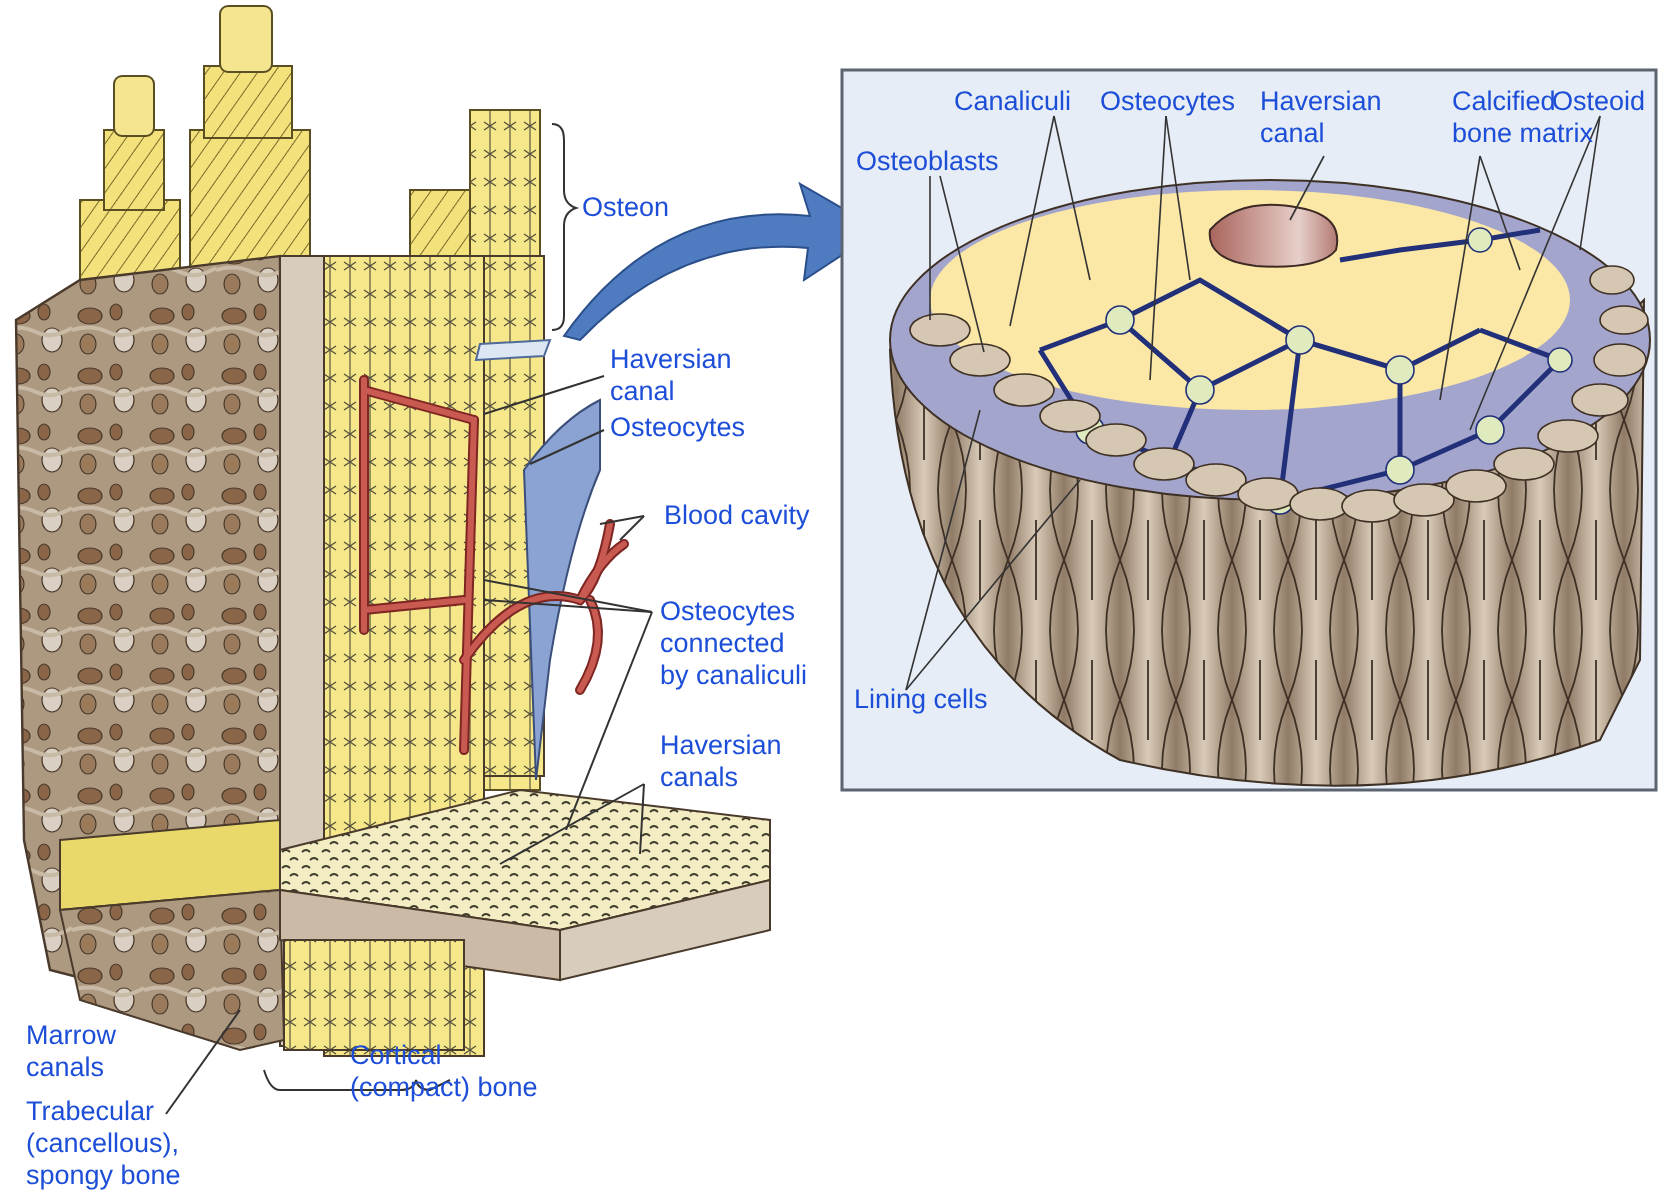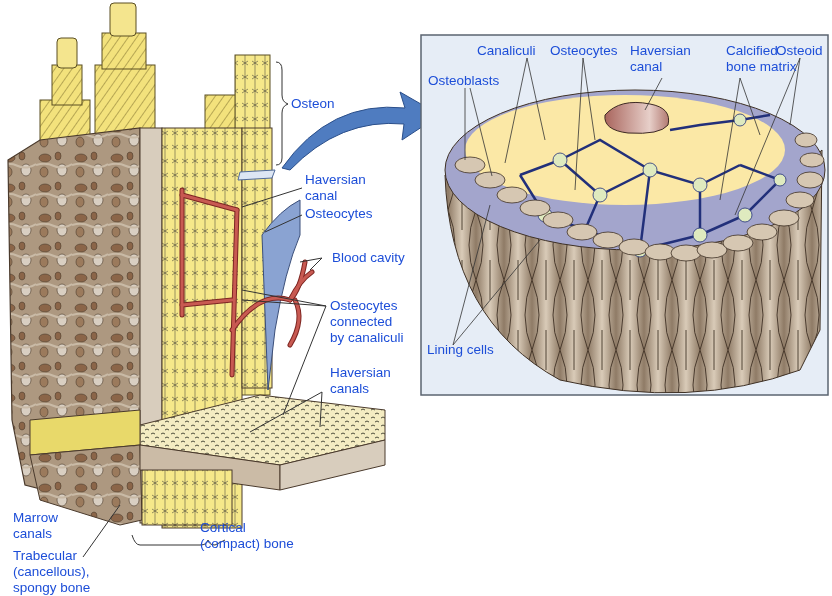--- a/index.html
+++ b/index.html
@@ -194,21 +194,21 @@
 <div class="lbl" style="left:330px;top:298px;">Osteocytes
 connected
 by canaliculi</div>
 <div class="lbl" style="left:330px;top:365px;">Haversian
 canals</div>
 <div class="lbl" style="left:13px;top:510px;">Marrow
 canals</div>
 <div class="lbl" style="left:13px;top:548px;">Trabecular
 (cancellous),
 spongy bone</div>
-<div class="lbl" style="left:200px;top:520px;">Cortical
+<div class="lbl" style="left:175px;top:520px;">Cortical
 (compact) bone</div>
 
 <div class="lbl" style="left:428px;top:73px;">Osteoblasts</div>
 <div class="lbl" style="left:477px;top:43px;">Canaliculi</div>
 <div class="lbl" style="left:550px;top:43px;">Osteocytes</div>
 <div class="lbl" style="left:630px;top:43px;">Haversian
 canal</div>
 <div class="lbl" style="left:726px;top:43px;">Calcified
 bone matrix</div>
 <div class="lbl" style="left:776px;top:43px;text-align:center;">Osteoid</div>

